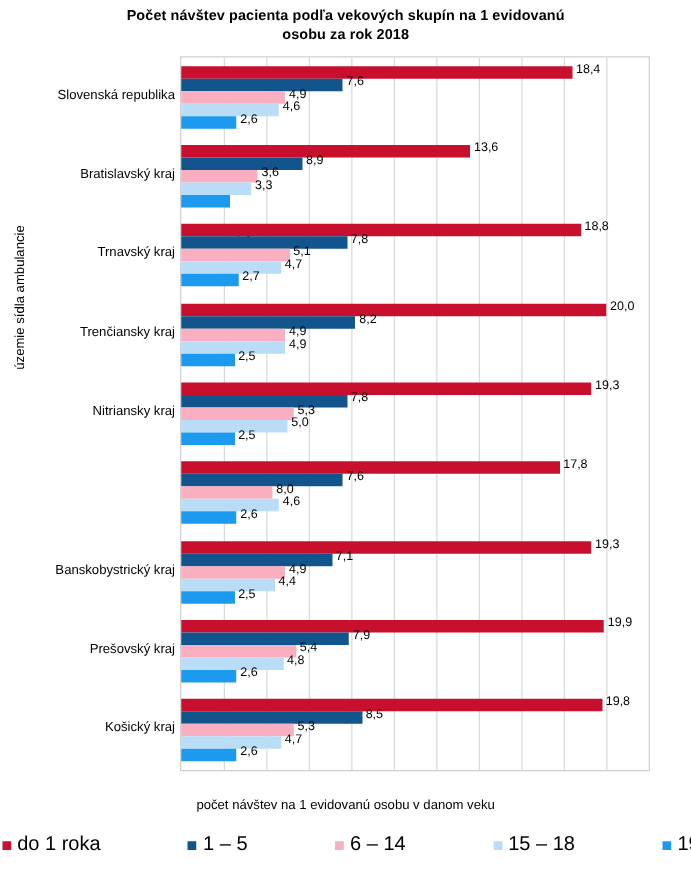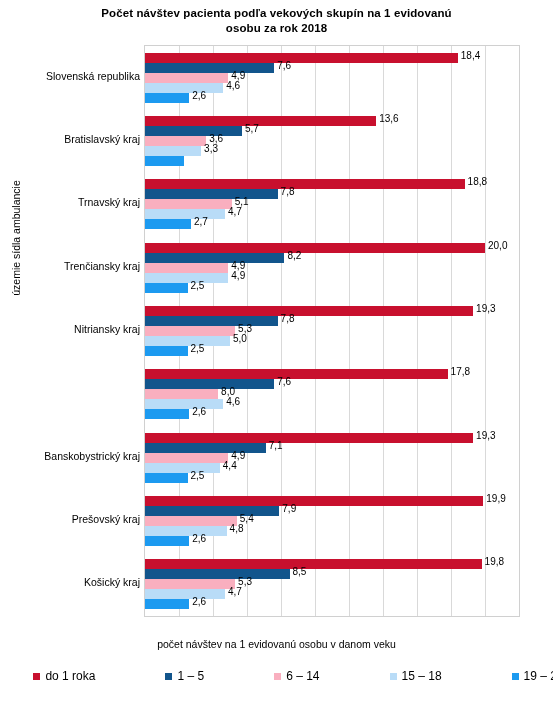--- a/index.html
+++ b/index.html
@@ -59,21 +59,21 @@
   .cat-label{
     position:absolute;right:0;width:140px;text-align:right;
     font-size:10.5px;white-space:nowrap;height:13px;line-height:13px;
   }
 
   
   .legend{
     position:absolute;left:0;top:668px;width:553px;height:16px;
     display:flex;justify-content:center;align-items:center;gap:26px;
   }
-  .legend-item{display:flex;align-items:center;gap:5px;font-size:12px;white-space:nowrap;margin-left:44px;}
+  .legend-item{display:flex;align-items:center;gap:5px;font-size:16px;white-space:nowrap;margin-left:44px;}
   .legend-swatch{width:7px;height:7px;display:inline-block;}
 </style>
 </head>
 <body>
 
 <div id="chart-root">
 
   <div class="chart-title">
     <div>Počet návštev pacienta podľa vekových  skupín  na 1 evidovanú</div>
     <div>osobu  za rok 2018</div>
@@ -128,21 +128,21 @@
             <div class="bar-label" style="left: 47.2px;">2,6</div>
           </div>
         </div>
         <div class="bar-group" style="top: 70px;">
           <div class="bar-row" style="top: 0px;">
             <div class="bar" style="width: 231.2px; background: rgb(200, 16, 46);"></div>
             <div class="bar-label" style="left: 234.2px;">13,6</div>
           </div>
           <div class="bar-row" style="top: 10px;">
             <div class="bar" style="width: 96.9px; background: rgb(18, 85, 140);"></div>
-            <div class="bar-label" style="left: 99.9px;">5,7</div>
+            <div class="bar-label" style="left: 99.9px;">8,9</div>
           </div>
           <div class="bar-row" style="top: 20px;">
             <div class="bar" style="width: 61.2px; background: rgb(249, 175, 191);"></div>
             <div class="bar-label" style="left: 64.2px;">3,6</div>
           </div>
           <div class="bar-row" style="top: 30px;">
             <div class="bar" style="width: 56.1px; background: rgb(185, 220, 247);"></div>
             <div class="bar-label" style="left: 59.1px;">3,3</div>
           </div>
           <div class="bar-row" style="top: 40px;">

